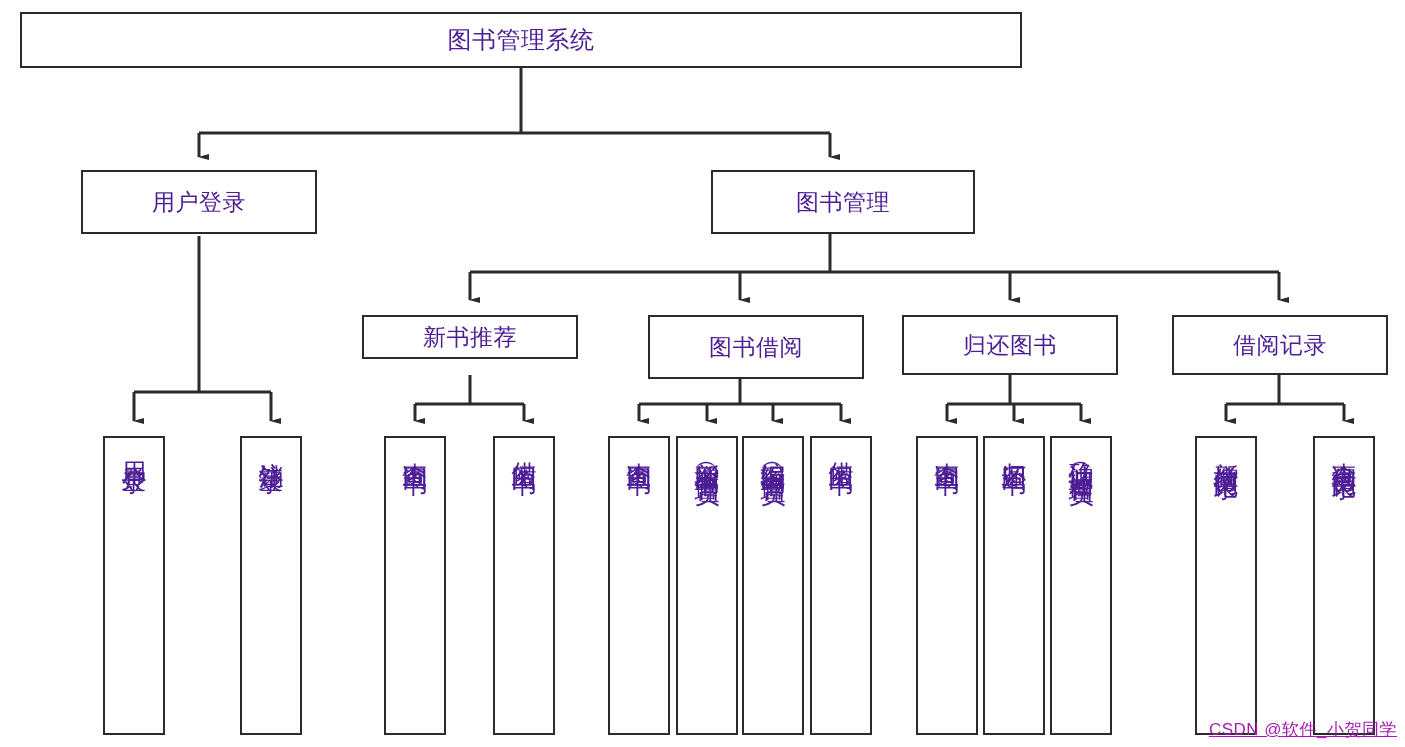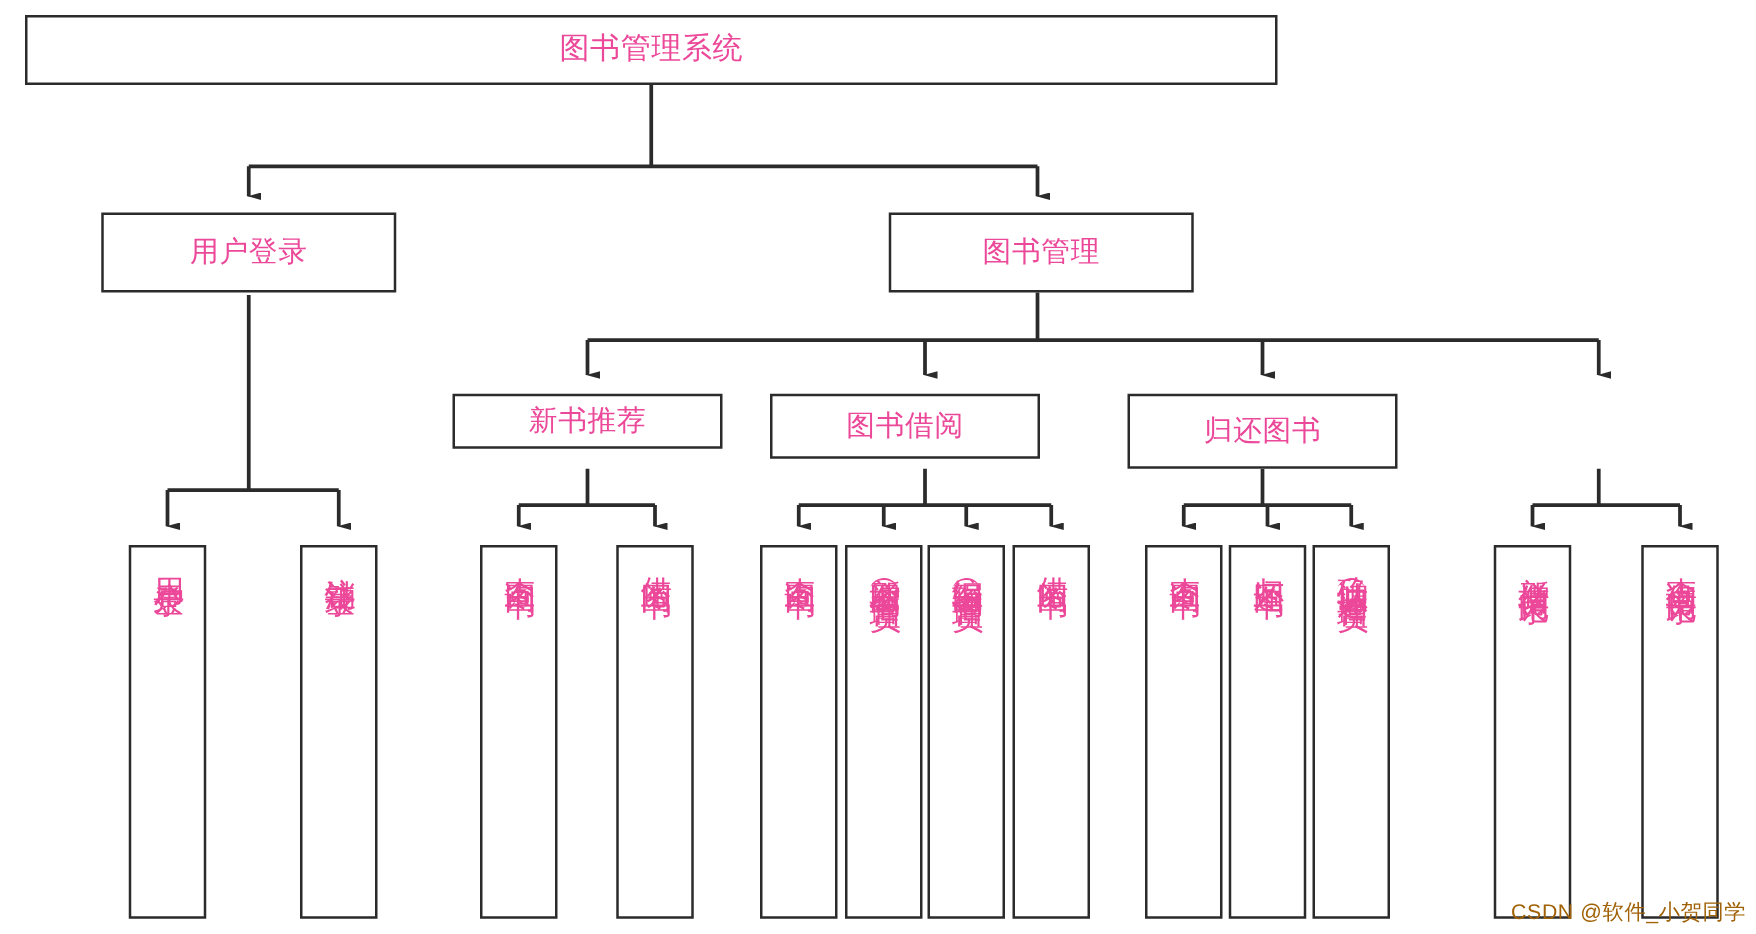--- a/index.html
+++ b/index.html
@@ -33,24 +33,23 @@
     background: #ffffff;
     border: 2px solid #2b2b2b;
     display: flex;
     align-items: center;
     justify-content: center;
     overflow: hidden;
   }
   .node .label {
     display: block;
     text-align: left;
-    color: #ec4899;
+    color: #4c1d95;
     line-height: 1.08;
     white-space: pre-line;
-    font-family: Liberation Serif, serif;
   }
   .node.horiz .label {
     font-size: 23px;
     letter-spacing: 0.5px;
   }
   .node.vert {
     align-items: flex-start;
     padding-top: 4px;
   }
   .node.vert .label {
@@ -61,23 +60,24 @@
     line-height: 1;
   }
   .node.root .label {
     font-size: 24px;
   }
   #watermark {
     position: absolute;
     right: 8px;
     bottom: 6px;
     font-size: 17px;
-    color: #a16207;
+    color: #a21caf;
     letter-spacing: 0.5px;
     user-select: none;
+    text-decoration: underline;
   }
 </style>
 </head>
 <body>
 
 <div id="canvas">
 
   <svg class="edges" viewBox="0 0 1405 747">
     <defs>
       <marker id="arrow" markerWidth="10" markerHeight="12" refX="3" refY="10" orient="auto" markerUnits="userSpaceOnUse">
@@ -128,33 +128,36 @@
     </g>
   </svg>
 
   <div class="node horiz root" style="left:20px; top:12px; width:1002px; height:56px;">
     <span class="label">图书管理系统</span>
   </div>
 
   <div class="node horiz" style="left:81px; top:170px; width:236px; height:64px;">
     <span class="label">用户登录</span>
   </div>
-  <div class="node horiz" style="left:711px; top:170px; width:244px; height:64px;">
+  <div class="node horiz" style="left:711px; top:170px; width:264px; height:64px;">
     <span class="label">图书管理</span>
   </div>
 
   <div class="node horiz" style="left:362px; top:315px; width:216px; height:44px;">
     <span class="label">新书推荐</span>
   </div>
-  <div class="node horiz" style="left:616px; top:315px; width:216px; height:52px;">
+  <div class="node horiz" style="left:648px; top:315px; width:216px; height:64px;">
     <span class="label">图书借阅</span>
   </div>
   <div class="node horiz" style="left:902px; top:315px; width:216px; height:60px;">
     <span class="label">归还图书</span>
   </div>
+  <div class="node horiz" style="left:1172px; top:315px; width:216px; height:60px;">
+    <span class="label">借阅记录</span>
+  </div>
 
   <div class="node vert" style="left:103px; top:436px; width:62px; height:299px;">
     <span class="label">用户登录</span>
   </div>
   <div class="node vert" style="left:240px; top:436px; width:62px; height:299px;">
     <span class="label">注销登录</span>
   </div>
 
   <div class="node vert" style="left:384px; top:436px; width:62px; height:299px;">
     <span class="label">查询图书</span>

